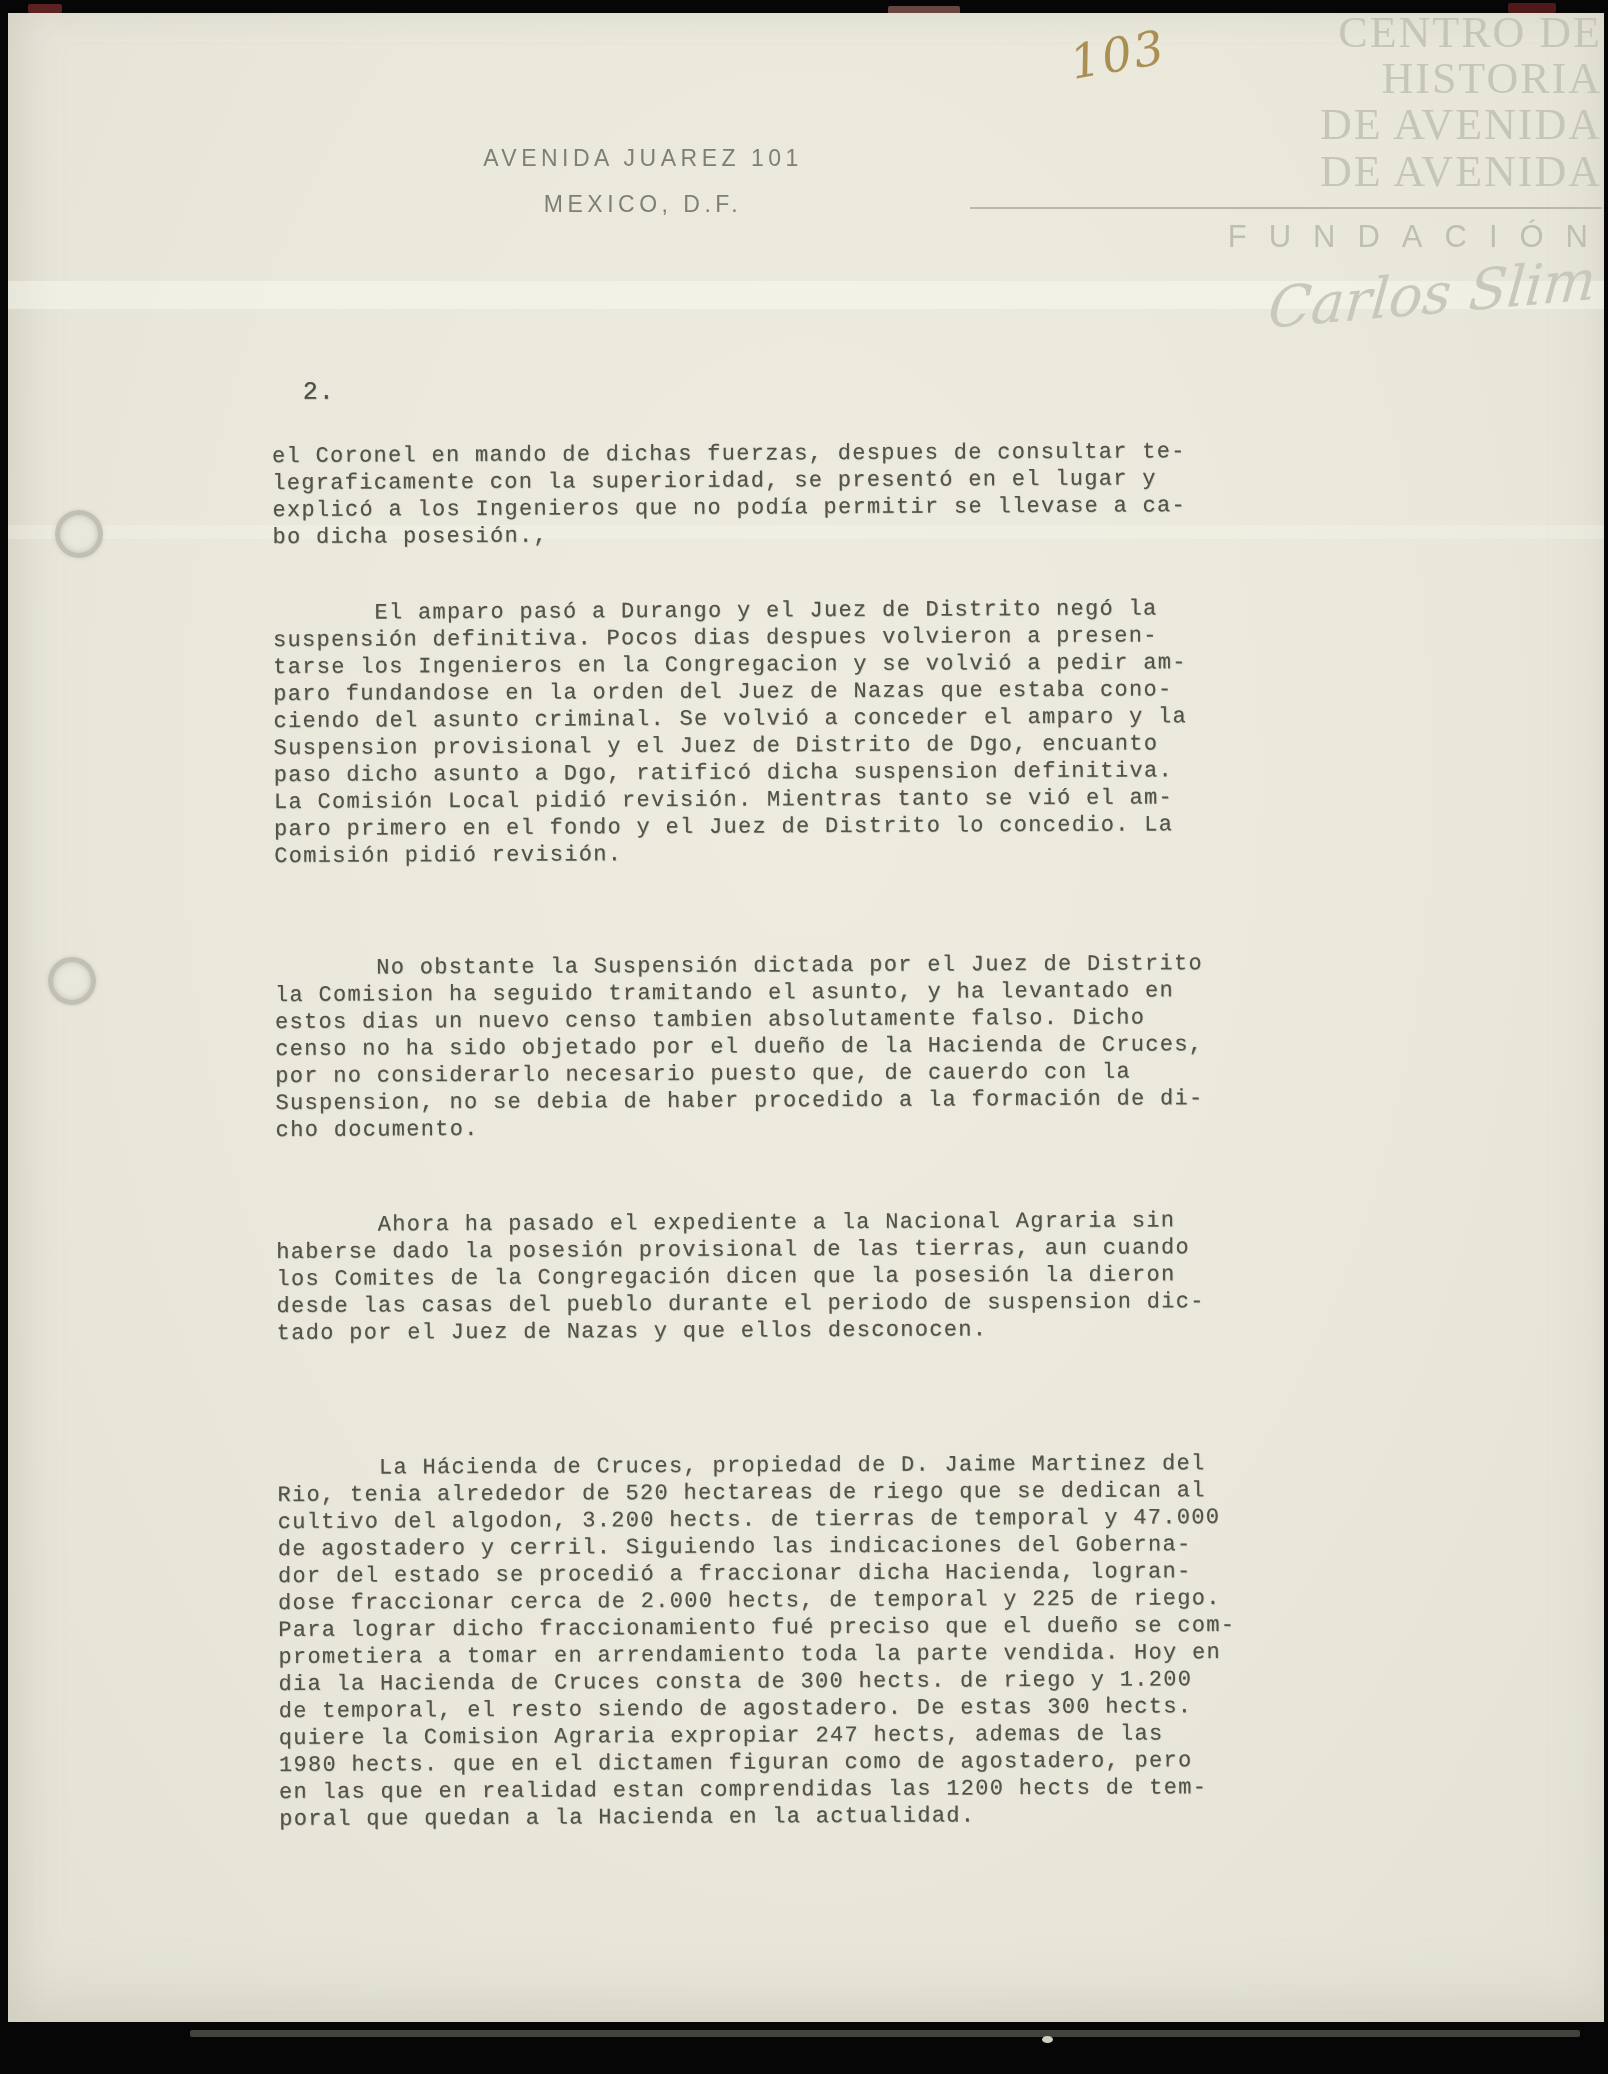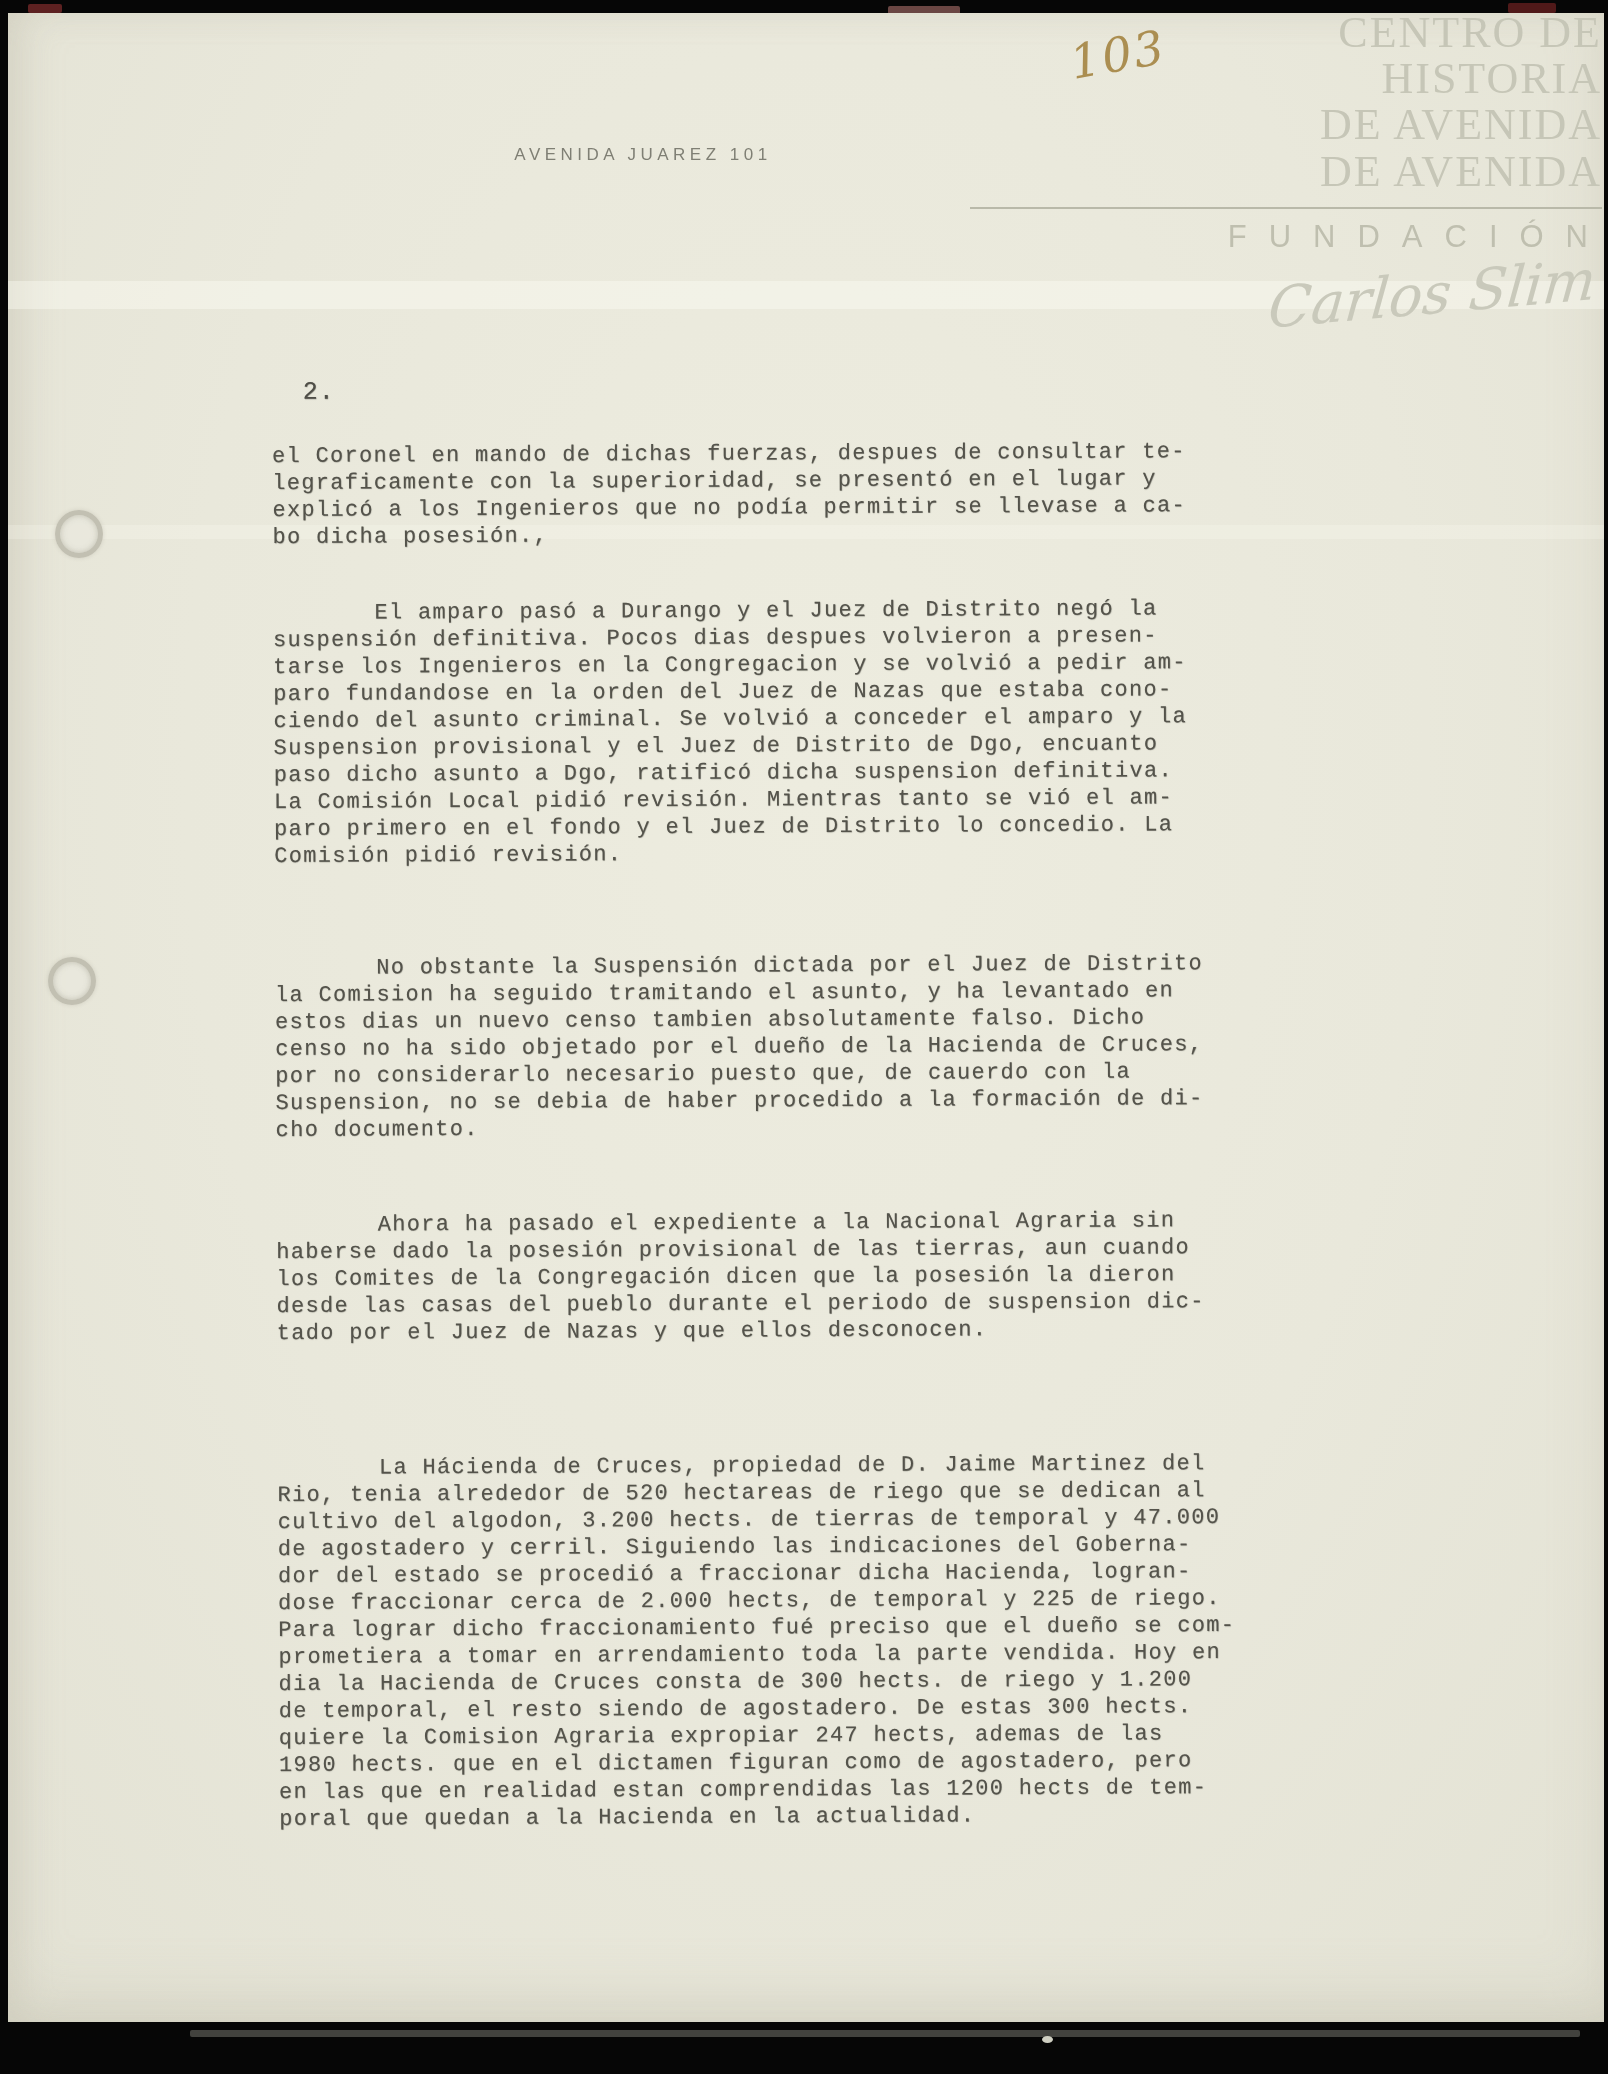--- a/index.html
+++ b/index.html
@@ -33,21 +33,21 @@
     background:rgba(233,232,221,0.9);
   }
   .hole-1 { left:47px; top:497px; }
   .hole-2 { left:40px; top:944px; }
 
   
   .letterhead-line {
     position:absolute; left:230px; width:810px; text-align:center;
     color:#82called;
     color:#82826f;
-    font-size:17px; letter-spacing:4.5px; color:#7f7f74;
+    font-size:23px; letter-spacing:4.5px; color:#7f7f74;
   }
   .lh-1 { top:132px; }
   .lh-2 { top:178px; }
 
   
   .stamp { position:absolute; right:2px; top:-6px; width:660px; text-align:right; }
   .stamp-org {
     position:absolute; right:0; width:100%;
     font-family:"Liberation Serif", serif;
     font-size:44px; letter-spacing:2px; color:#c6c6b7; font-weight:400;
@@ -107,20 +107,21 @@
 
   <div class="paper">
 
     <div class="scan-band band-a"></div>
     <div class="scan-band band-b"></div>
 
     <div class="punch-hole hole-1"></div>
     <div class="punch-hole hole-2"></div>
 
     <div class="letterhead-line lh-1">AVENIDA JUAREZ 101</div>
+    <div class="letterhead-line lh-2">MEXICO, D.F.</div>
 
     <div class="stamp">
       <div class="stamp-org org-1">CENTRO DE</div>
       <div class="stamp-org org-2">HISTORIA</div>
       <div class="stamp-org org-3">DE AVENIDA</div>
       <div class="stamp-org org-4">DE AVENIDA</div>
       <div class="stamp-rule"></div>
       <div class="stamp-foundation">FUNDACIÓN</div>
       <div class="stamp-signature">Carlos Slim</div>
     </div>

